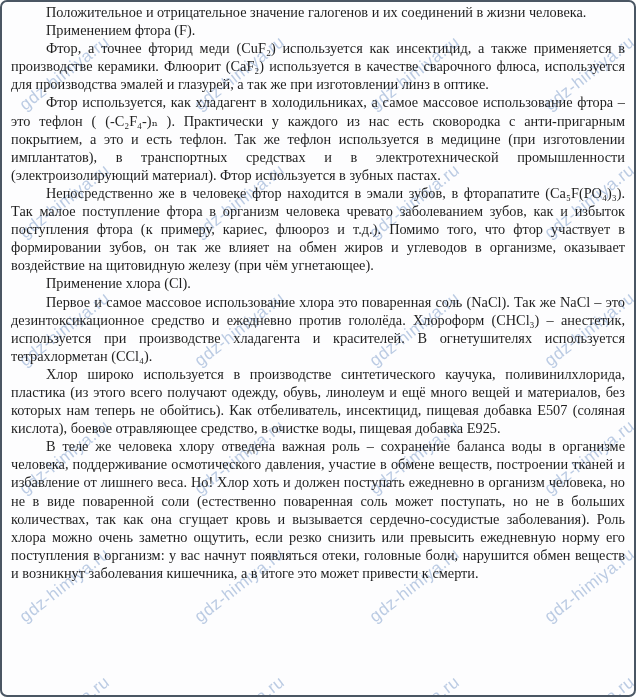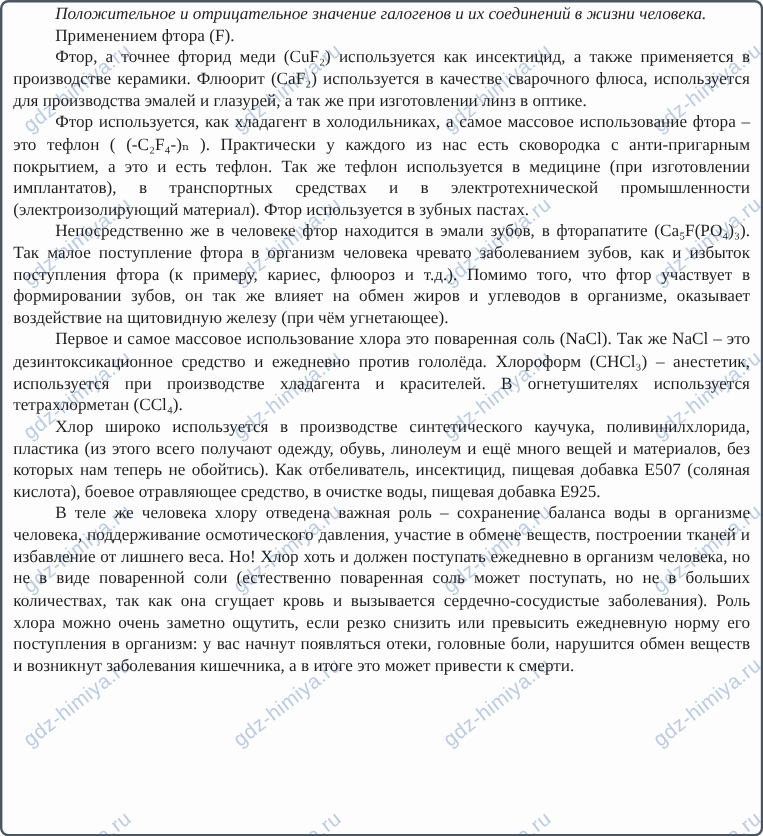--- a/index.html
+++ b/index.html
@@ -37,21 +37,21 @@
     font-family: "Liberation Serif", "DejaVu Serif", "DejaVu Sans", serif;
     font-size: 14.3px;
     line-height: 18.1px;
     color: #1e1e1e;
     text-align: justify;
   }
   .content p {
     margin: 0;
     text-indent: 35px;
   }
-  .content p.italic { font-style: italic; }
+  .content p.italic { }
 </style>
 </head>
 <body>
 
 <div class="page">
   <div class="watermark-layer">
       <span class="wm" style="left: 20px; top: 95px; color: rgba(106, 141, 196, 0.45);">gdz-himiya.ru</span>
       <span class="wm" style="left: 195px; top: 95px; color: rgba(106, 141, 196, 0.45);">gdz-himiya.ru</span>
       <span class="wm" style="left: 370px; top: 95px; color: rgba(106, 141, 196, 0.45);">gdz-himiya.ru</span>
       <span class="wm" style="left: 545px; top: 95px; color: rgba(106, 141, 196, 0.45);">gdz-himiya.ru</span>
@@ -75,17 +75,18 @@
       <span class="wm" style="left: 195px; top: 735px; color: rgba(106, 141, 196, 0.45);">gdz-himiya.ru</span>
       <span class="wm" style="left: 370px; top: 735px; color: rgba(106, 141, 196, 0.45);">gdz-himiya.ru</span>
       <span class="wm" style="left: 545px; top: 735px; color: rgba(106, 141, 196, 0.45);">gdz-himiya.ru</span>
     </div>
   <div class="content">
     <p class="italic">Положительное и отрицательное значение галогенов и их соединений в жизни человека.</p>
     <p>Применением фтора (F).</p>
     <p>Фтор, а точнее фторид меди (CuF₂) используется как инсектицид, а также применяется в производстве керамики. Флюорит (CaF₂) используется в качестве сварочного флюса, используется для производства эмалей и глазурей, а так же при изготовлении линз в оптике.</p>
     <p>Фтор используется, как хладагент в холодильниках, а самое массовое использование фтора – это тефлон ( (-C₂F₄-)ₙ ). Практически у каждого из нас есть сковородка с анти-пригарным покрытием, а это и есть тефлон. Так же тефлон используется в медицине (при изготовлении имплантатов), в транспортных средствах и в электротехнической промышленности (электроизолирующий материал). Фтор используется в зубных пастах.</p>
     <p>Непосредственно же в человеке фтор находится в эмали зубов, в фторапатите (Ca₅F(PO₄)₃). Так малое поступление фтора в организм человека чревато заболеванием зубов, как и избыток поступления фтора (к примеру, кариес, флюороз и т.д.). Помимо того, что фтор участвует в формировании зубов, он так же влияет на обмен жиров и углеводов в организме, оказывает воздействие на щитовидную железу (при чём угнетающее).</p>
+    <p>Применение хлора (Cl).</p>
     <p>Первое и самое массовое использование хлора это поваренная соль (NaCl). Так же NaCl – это дезинтоксикационное средство и ежедневно против гололёда. Хлороформ (CHCl₃) – анестетик, используется при производстве хладагента и красителей. В огнетушителях используется тетрахлорметан (CCl₄).</p>
     <p>Хлор широко используется в производстве синтетического каучука, поливинилхлорида, пластика (из этого всего получают одежду, обувь, линолеум и ещё много вещей и материалов, без которых нам теперь не обойтись). Как отбеливатель, инсектицид, пищевая добавка Е507 (соляная кислота), боевое отравляющее средство, в очистке воды, пищевая добавка Е925.</p>
     <p>В теле же человека хлору отведена важная роль – сохранение баланса воды в организме человека, поддерживание осмотического давления, участие в обмене веществ, построении тканей и избавление от лишнего веса. Но! Хлор хоть и должен поступать ежедневно в организм человека, но не в виде поваренной соли (естественно поваренная соль может поступать, но не в больших количествах, так как она сгущает кровь и вызывается сердечно-сосудистые заболевания). Роль хлора можно очень заметно ощутить, если резко снизить или превысить ежедневную норму его поступления в организм: у вас начнут появляться отеки, головные боли, нарушится обмен веществ и возникнут заболевания кишечника, а в итоге это может привести к смерти.</p>
   </div>
 </div>
 
 </body></html>

